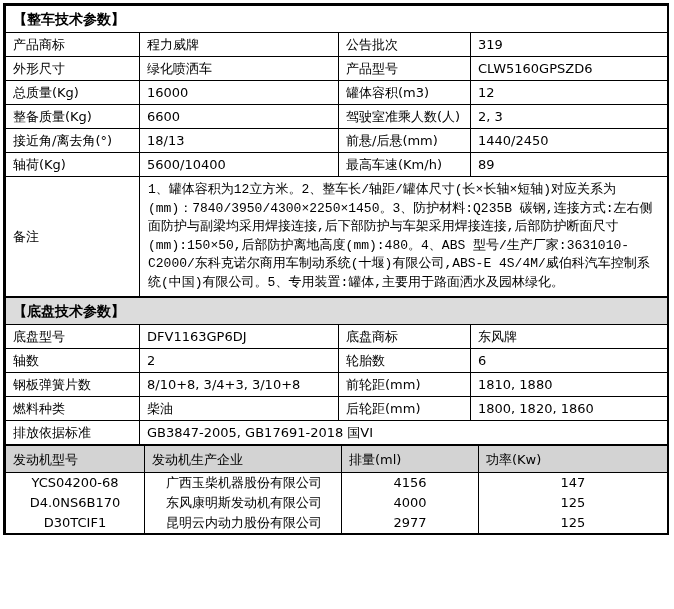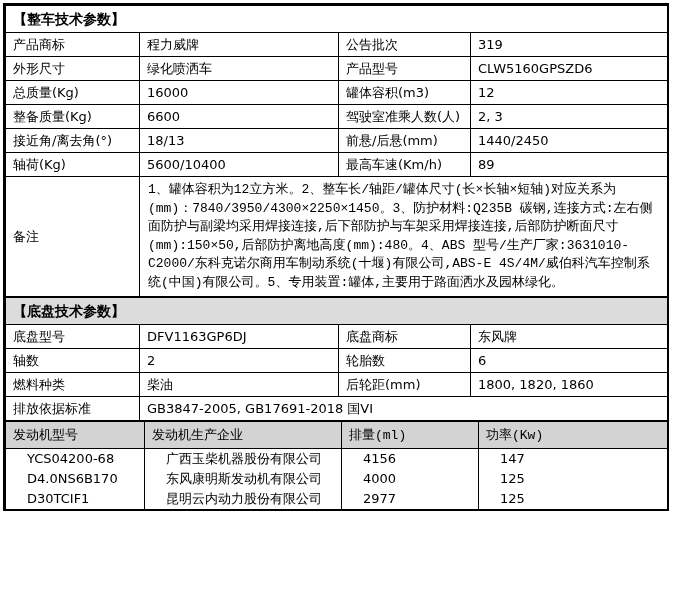--- a/index.html
+++ b/index.html
@@ -12,22 +12,22 @@
   .tbl-wrap { border:2px solid #000; width:666px; box-sizing:border-box; }
   table { border-collapse:collapse; width:100%; table-layout:fixed; }
   td { border:1px solid #000; padding:2px 7px; height:19px; overflow:hidden;
        white-space:nowrap; vertical-align:middle; line-height:17px; }
   td.wrap { white-space:normal;font-family:Liberation Mono, monospace; }
   .section-head td {
     font-weight:bold; font-size:14px; height:20px; padding:3px 7px;
   }
   .head-white td { background:#ffffff;margin-top:28px; }
   .head-gray td { background:var(--section-header-bg,#dcdcdc); }
-  .engine-head td { background:var(--engine-header-bg,#d3d3d3); height:20px; padding:3px 7px;font-family:Liberation Mono, monospace; }
-  .engine-body td { border-top:none; border-bottom:none; padding:2px 21px; height:16px; line-height:16px; }
+  .engine-head td { background:var(--engine-header-bg,#d3d3d3); height:20px; padding:3px 7px; }
+  .engine-body td { border-top:none; border-bottom:none; padding:2px 21px; height:16px; line-height:16px;text-align:center; }
   .remark-cell { line-height:18.5px; padding:4px 8px; vertical-align:top; }
   
   col.c1 { width:134px; } col.c2 { width:199px; } col.c3 { width:132px; } col.c4 { width:197px; }
   col.e1 { width:139px; } col.e2 { width:197px; } col.e3 { width:137px; } col.e4 { width:189px; }
 </style>
 </head>
 <body>
 
 <div class="sheet">
   <div class="tbl-wrap">
@@ -103,20 +103,26 @@
         <td>底盘商标</td>
         <td>东风牌</td>
       </tr>
       <tr>
         <td>轴数</td>
         <td>2</td>
         <td>轮胎数</td>
         <td>6</td>
       </tr>
       <tr>
+        <td>钢板弹簧片数</td>
+        <td>8/10+8, 3/4+3, 3/10+8</td>
+        <td>前轮距(mm)</td>
+        <td>1810, 1880</td>
+      </tr>
+      <tr>
         <td>燃料种类</td>
         <td>柴油</td>
         <td>后轮距(mm)</td>
         <td>1800, 1820, 1860</td>
       </tr>
       <tr>
         <td>排放依据标准</td>
         <td colspan="3">GB3847-2005, GB17691-2018 国VI</td>
       </tr>
     </tbody>

